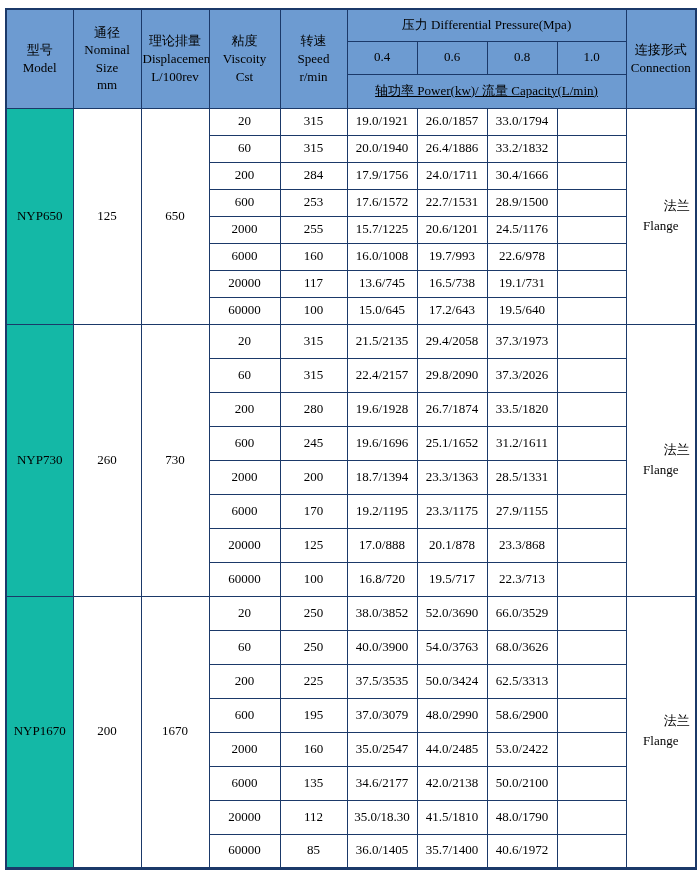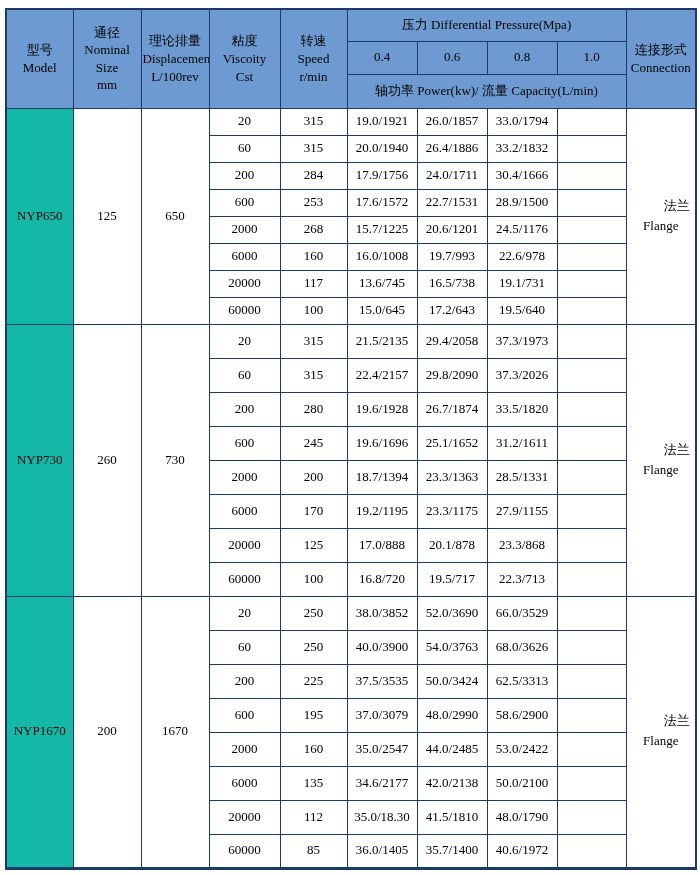--- a/index.html
+++ b/index.html
@@ -31,21 +31,21 @@
     line-height: 1.3;
     overflow: hidden;
   }
   thead th {
     background: #6D9BD1;
     font-weight: normal;
   }
   thead .hline { line-height: 1.35; }
   tr.hA { height: 32px; }
   tr.hB { height: 33px; padding-left: 36px; }
-  tr.hC { height: 34px; }
+  tr.hC { height: 34px; text-decoration: underline; }
   tr.b0 { height: 27px; }
   tr.b1 { height: 34px; }
   tr.b2 { height: 34px; }
   td.model {
     background: #14b8a6;
   }
   tr.block-start td { border-top: 1.5px solid #1B3969; }
   .conn-zh { margin-bottom: 3px; padding-left: 32px; }
 </style>
 </head>
@@ -142,21 +142,21 @@
         <tr class="b0">
           <td>600</td>
           <td>253</td>
           <td>17.6/1572</td>
           <td>22.7/1531</td>
           <td>28.9/1500</td>
           <td></td>
         </tr>
         <tr class="b0">
           <td>2000</td>
-          <td>268</td>
+          <td>255</td>
           <td>15.7/1225</td>
           <td>20.6/1201</td>
           <td>24.5/1176</td>
           <td></td>
         </tr>
         <tr class="b0">
           <td>6000</td>
           <td>160</td>
           <td>16.0/1008</td>
           <td>19.7/993</td>

